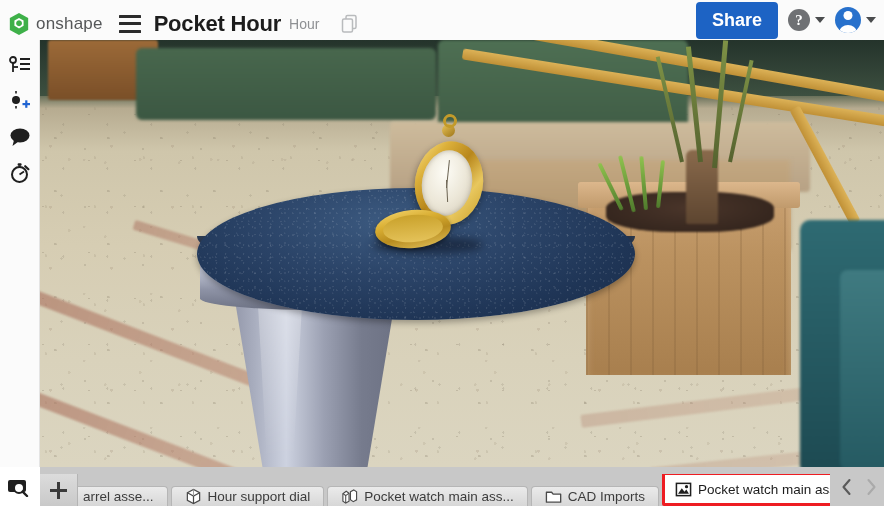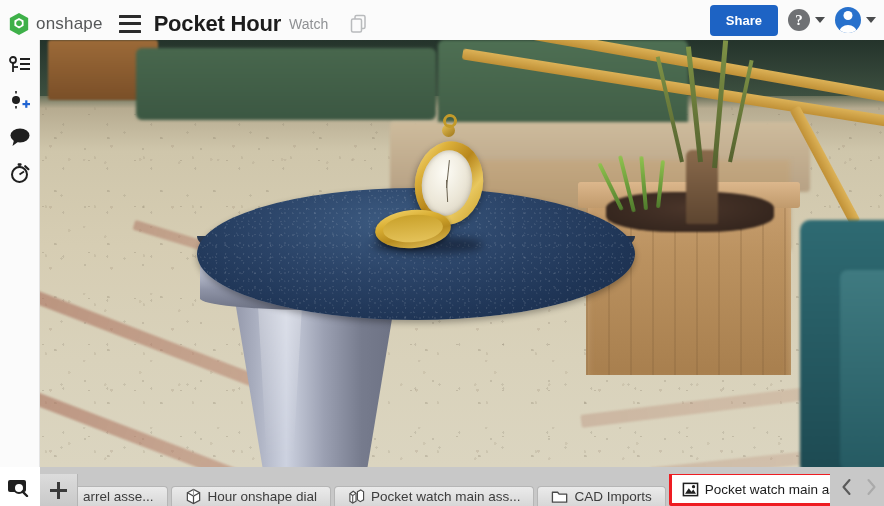--- a/index.html
+++ b/index.html
@@ -47,21 +47,21 @@
     margin-left: 8px; font-size: 14px; color: #8e9093; white-space: nowrap;
   }
   .copy-icon { margin-left: 20px; width: 22px; height: 22px; cursor: pointer; }
 
   .header-right {
     position: absolute; right: 8px; top: 0; height: 40px;
     display: flex; align-items: center;
   }
   .share-btn {
     background: #1d63c4; color: #ffffff;
-    font-size: 13px; font-weight: bold;
+    font-size: 18px; font-weight: bold;
     border: none; border-radius: 4px;
     padding: 8px 16px; cursor: pointer;
     font-family: "Liberation Sans", sans-serif;
   }
   .help-wrap, .user-wrap { display: flex; align-items: center; margin-left: 10px; cursor: pointer; }
   .help-circle {
     width: 22px; height: 22px; border-radius: 50%;
     background: #6f7174; color: #fff; font-size: 15px; font-weight: bold;
     display: flex; align-items: center; justify-content: center;
     font-family: "Liberation Serif", serif;
@@ -382,21 +382,21 @@
       <span class="brand-text">onshape</span>
     </div>
 
     <div class="hamburger">
       <span></span>
         <span></span>
         <span></span>
     </div>
 
     <div class="doc-title">Pocket Hour</div>
-    <div class="wkspace">Watch</div>
+    <div class="wkspace">Hour</div>
 
     <svg class="copy-icon" viewBox="0 0 22 22">
       <rect x="7" y="2.5" width="10" height="13" rx="1.5" fill="none" stroke="#b9bbbd" stroke-width="1.5"></rect>
       <rect x="3.5" y="6" width="10" height="13" rx="1.5" fill="#fbfbfb" stroke="#b9bbbd" stroke-width="1.5"></rect>
     </svg>
 
     <div class="header-right">
       <button class="share-btn">Share</button>
 
       <div class="help-wrap">
@@ -527,21 +527,21 @@
         <span>arrel asse...</span>
       </div>
 
       <div class="tab">
         <svg class="tab-icon" viewBox="0 0 18 18">
           <path d="M2.5 5 L9 1.5 L15.5 5 L15.5 13 L9 16.5 L2.5 13 Z" fill="#ffffff" stroke="#4a4a4a" stroke-width="1.3"></path>
           <path d="M2.5 5 L9 8.5 L15.5 5" fill="none" stroke="#4a4a4a" stroke-width="1.3"></path>
           <path d="M9 8.5 L9 16.5" fill="none" stroke="#4a4a4a" stroke-width="1.3"></path>
           <path d="M9 1.5 L9 8.5" fill="none" stroke="#9a9a9a" stroke-width="1"></path>
         </svg>
-        <span>Hour onshape dial</span>
+        <span>Hour support dial</span>
       </div>
 
       <div class="tab">
         <svg class="tab-icon" viewBox="0 0 18 18">
           <path d="M2 6 L5.5 3.5 L8.5 5.5 L8.5 14 L5 16 L2 14 Z" fill="#ffffff" stroke="#4a4a4a" stroke-width="1.2"></path>
           <path d="M10 4 L13.5 2 L16.5 4 L16.5 12.5 L13 14.5 L10 12.5 Z" fill="#ffffff" stroke="#4a4a4a" stroke-width="1.2"></path>
           <path d="M2 6 L5 8 L8.5 5.5 M5 8 L5 16" fill="none" stroke="#4a4a4a" stroke-width="1.1"></path>
         </svg>
         <span>Pocket watch main ass...</span>
       </div>

